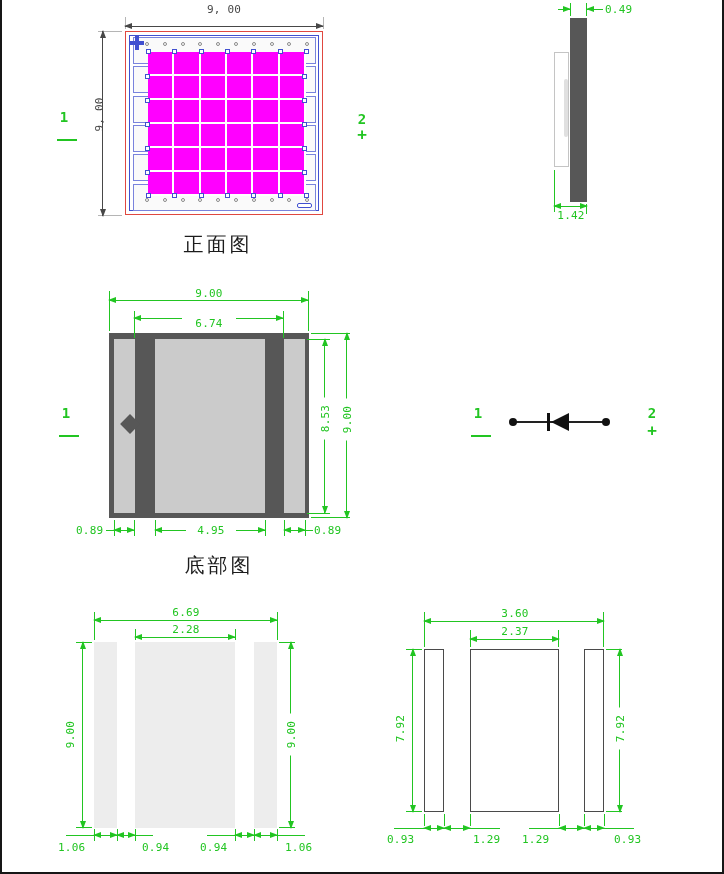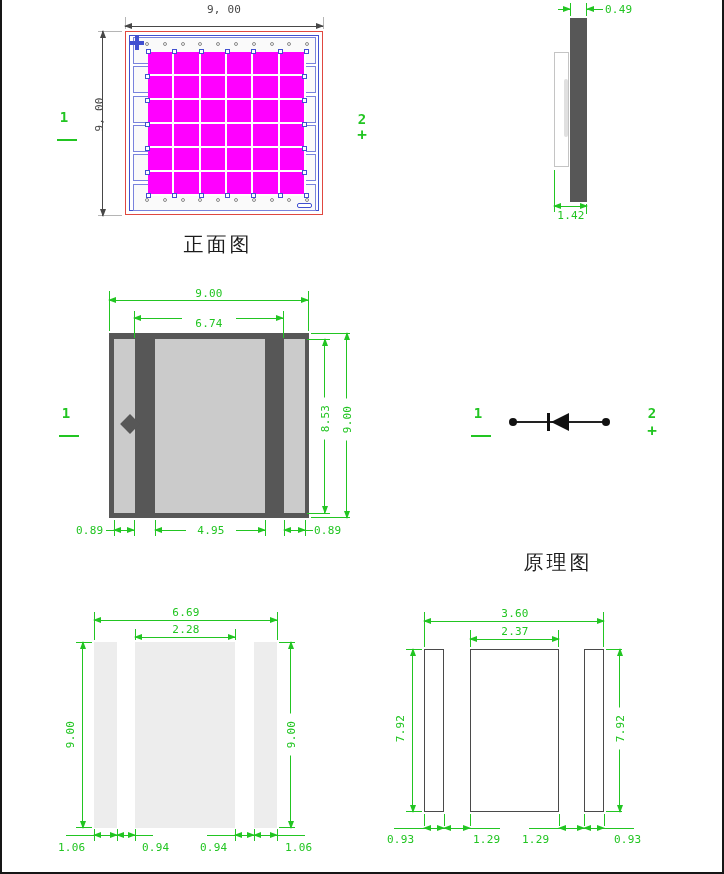--- a/index.html
+++ b/index.html
@@ -169,31 +169,31 @@
   <div class="e dim-h a-l a-r g" style="left:112px;top:530px;width:20px"></div>
   <div class="e dlab g" style="left:74px;top:524px;width:30px">0.89</div>
   <div class="e dim-h a-l a-r g" style="left:153px;top:530px;width:110px"></div>
   <div class="e dlab g t-c bgw" style="left:184px;top:524px;width:48px">4.95</div>
   <div class="e dim-h a-l a-r g" style="left:282px;top:530px;width:21px"></div>
   <div class="e lh g" style="left:303px;top:530px;width:8px"></div>
   <div class="e dlab g" style="left:312px;top:524px;width:30px">0.89</div>
 
   <div class="e pin" style="left:54px;top:406px;width:20px">1</div>
   <div class="e pinline" style="left:57px;top:435px;width:20px"></div>
+  <div class="e cjk t-c" style="left:167px;top:552px;width:100px">底部图</div>
 
   <div class="e pin" style="left:466px;top:406px;width:20px">1</div>
   <div class="e pinline" style="left:469px;top:435px;width:20px"></div>
   <div class="e" style="left:511px;top:421px;width:93px;height:2px;background:#222"></div>
   <div class="e" style="left:507px;top:418px;width:8px;height:8px;border-radius:50%;background:#111"></div>
   <div class="e" style="left:600px;top:418px;width:8px;height:8px;border-radius:50%;background:#111"></div>
   <div class="e" style="left:545px;top:413px;width:3px;height:18px;background:#111"></div>
   <div class="e" style="left:549px;top:413px;width:0;height:0;border-top:9px solid transparent;border-bottom:9px solid transparent;border-right:18px solid #111"></div>
   <div class="e pin" style="left:640px;top:406px;width:20px">2</div>
   <div class="e pin big" style="left:640px;top:424px;width:20px">+</div>
-  <div class="e cjk t-c" style="left:506px;top:549px;width:100px">原理图</div>
 
   <div class="e" style="left:92px;top:642px;width:23px;height:186px;background:#ededed"></div>
   <div class="e" style="left:133px;top:642px;width:100px;height:186px;background:#ededed"></div>
   <div class="e" style="left:252px;top:642px;width:23px;height:186px;background:#ededed"></div>
 
   <div class="e lv g" style="left:92px;top:612px;height:28px"></div>
   <div class="e lv g" style="left:275px;top:612px;height:28px"></div>
   <div class="e dim-h a-l a-r g" style="left:92px;top:620px;width:183px"></div>
   <div class="e dlab g t-c bgw" style="left:158px;top:606px;width:50px">6.69</div>
   <div class="e lv g" style="left:133px;top:629px;height:11px"></div>

